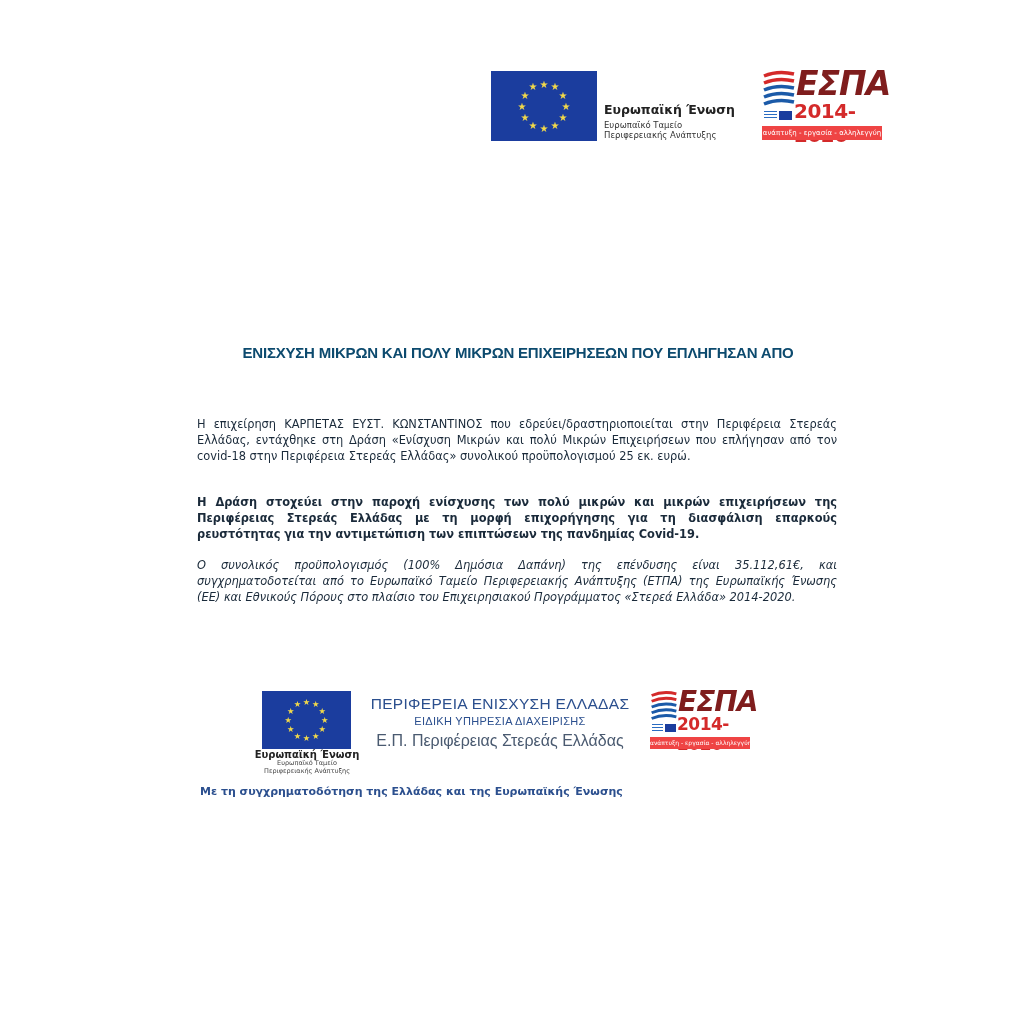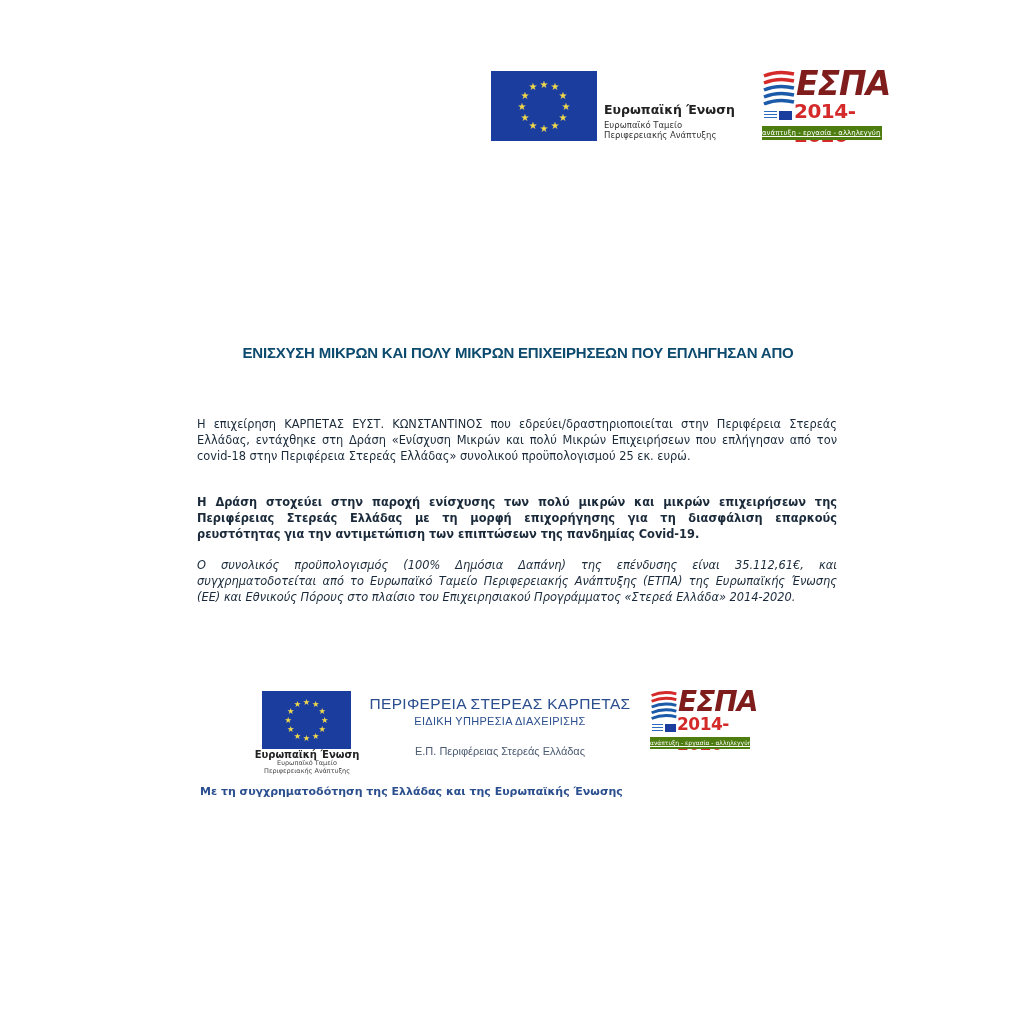--- a/index.html
+++ b/index.html
@@ -14,21 +14,21 @@
   .eu-top-text .t1 { font-size:12.5px; font-weight:bold; letter-spacing:0; }
   .eu-top-text .t2 { font-size:8.5px; line-height:10px; margin-top:3px; color:#333; }
 
   .espa { position:absolute; }
   .espa .stripes { position:absolute; left:0; top:0; }
   .espa .word { position:absolute; font-family:"DejaVu Sans", sans-serif; font-weight:bold; color:#7f1d1d; letter-spacing:-1px;font-style:italic; }
   .espa .years { position:absolute; font-family:"DejaVu Sans", sans-serif; font-weight:bold; color:#d42a2a; letter-spacing:-0.5px; }
   .espa .flags { position:absolute; display:flex; gap:2px; }
   .espa .gr { background:repeating-linear-gradient(#2a6cc2 0 1.5px, #fff 1.5px 3px); }
   .espa .euf { background:#1b3d9e; }
-  .espa .bar { position:absolute; background:#4d7c0f; color:#fff; text-align:left; font-family:"DejaVu Sans", sans-serif; white-space:nowrap;text-decoration:underline; }
+  .espa .bar { position:absolute; background:#ef4444; color:#fff; text-align:center; font-family:"DejaVu Sans", sans-serif; white-space:nowrap; }
 
   .espa-top { left:762px; top:70px; width:122px; height:72px; }
   .espa-top .word { left:34px; top:-6px; font-size:33px; }
   .espa-top .years { left:32px; top:29px; font-size:20px; }
   .espa-top .flags { left:2px; top:41px; }
   .espa-top .flags div { width:13px; height:9px; }
   .espa-top .bar { left:0; top:56px; width:120px; height:14px; font-size:7px; line-height:14px; }
 
   
   .title { left:150px; top:342px; width:736px; text-align:center; color:#0c4a6e; font-weight:bold; font-family:"Liberation Sans", sans-serif; font-size:15px; line-height:21px; letter-spacing:-0.2px; }
@@ -41,21 +41,21 @@
 
   
   .eu-bot { left:262px; top:691px; width:89px; height:58px; }
   .eu-bot-text { left:254px; top:749px; width:106px; text-align:center; color:#222; }
   .eu-bot-text .t1 { font-size:10px; font-weight:bold; }
   .eu-bot-text .t2 { font-size:6.5px; line-height:7.5px; color:#444; }
 
   .region { left:360px; top:695px; width:280px; text-align:center; color:#2b4f8e; font-family:"Liberation Sans", sans-serif; }
   .region .r1 { font-size:15.5px; letter-spacing:0.3px; }
   .region .r2 { font-size:11px; margin-top:2px; letter-spacing:0.3px; }
-  .region .r3 { font-size:11px; margin-top:18px; color:#4a5a70; }
+  .region .r3 { font-size:16px; margin-top:5px; color:#4a5a70; }
 
   .espa-bot { left:650px; top:690px; width:102px; height:60px; }
   .espa-bot .word { left:28px; top:-5px; font-size:28px; }
   .espa-bot .years { left:27px; top:24px; font-size:17px; }
   .espa-bot .flags { left:2px; top:34px; }
   .espa-bot .flags div { width:11px; height:8px; }
   .espa-bot .bar { left:0; top:47px; width:100px; height:12px; font-size:6px; line-height:12px; }
 
   .cofund { left:200px; top:785px; width:620px; text-align:left; color:#2b4f8e; font-weight:bold; font-family:"DejaVu Sans", sans-serif; font-size:11px; }
 </style>
@@ -125,21 +125,21 @@
       <text x="41.999999999999986" y="19.447441116742354" text-anchor="middle" font-size="10" fill="#f2d94a">★</text>
     </svg>
 </div>
 <div class="abs eu-bot-text">
   <div class="t1">Ευρωπαϊκή Ένωση</div>
   <div class="t2">Ευρωπαϊκό Ταμείο</div>
   <div class="t2">Περιφερειακής Ανάπτυξης</div>
 </div>
 
 <div class="abs region">
-  <div class="r1">ΠΕΡΙΦΕΡΕΙΑ ΣΤΕΡΕΑΣ ΚΑΡΠΕΤΑΣ</div>
+  <div class="r1">ΠΕΡΙΦΕΡΕΙΑ ΕΝΙΣΧΥΣΗ ΕΛΛΑΔΑΣ</div>
   <div class="r2">ΕΙΔΙΚΗ ΥΠΗΡΕΣΙΑ ΔΙΑΧΕΙΡΙΣΗΣ</div>
   <div class="r3">Ε.Π. Περιφέρειας Στερεάς Ελλάδας</div>
 </div>
 
 <div class="espa espa-bot">
   <svg class="stripes" width="28" height="34" viewBox="0 0 34 40">
     <path d="M2 6 Q16 0 32 4" stroke="#d42a2a" stroke-width="3.5" fill="none"></path>
     <path d="M2 13 Q16 7 32 11" stroke="#d42a2a" stroke-width="3.5" fill="none"></path>
     <path d="M2 20 Q16 14 32 18" stroke="#1b5aa8" stroke-width="3.5" fill="none"></path>
     <path d="M2 27 Q16 21 32 25" stroke="#1b5aa8" stroke-width="3.5" fill="none"></path>

